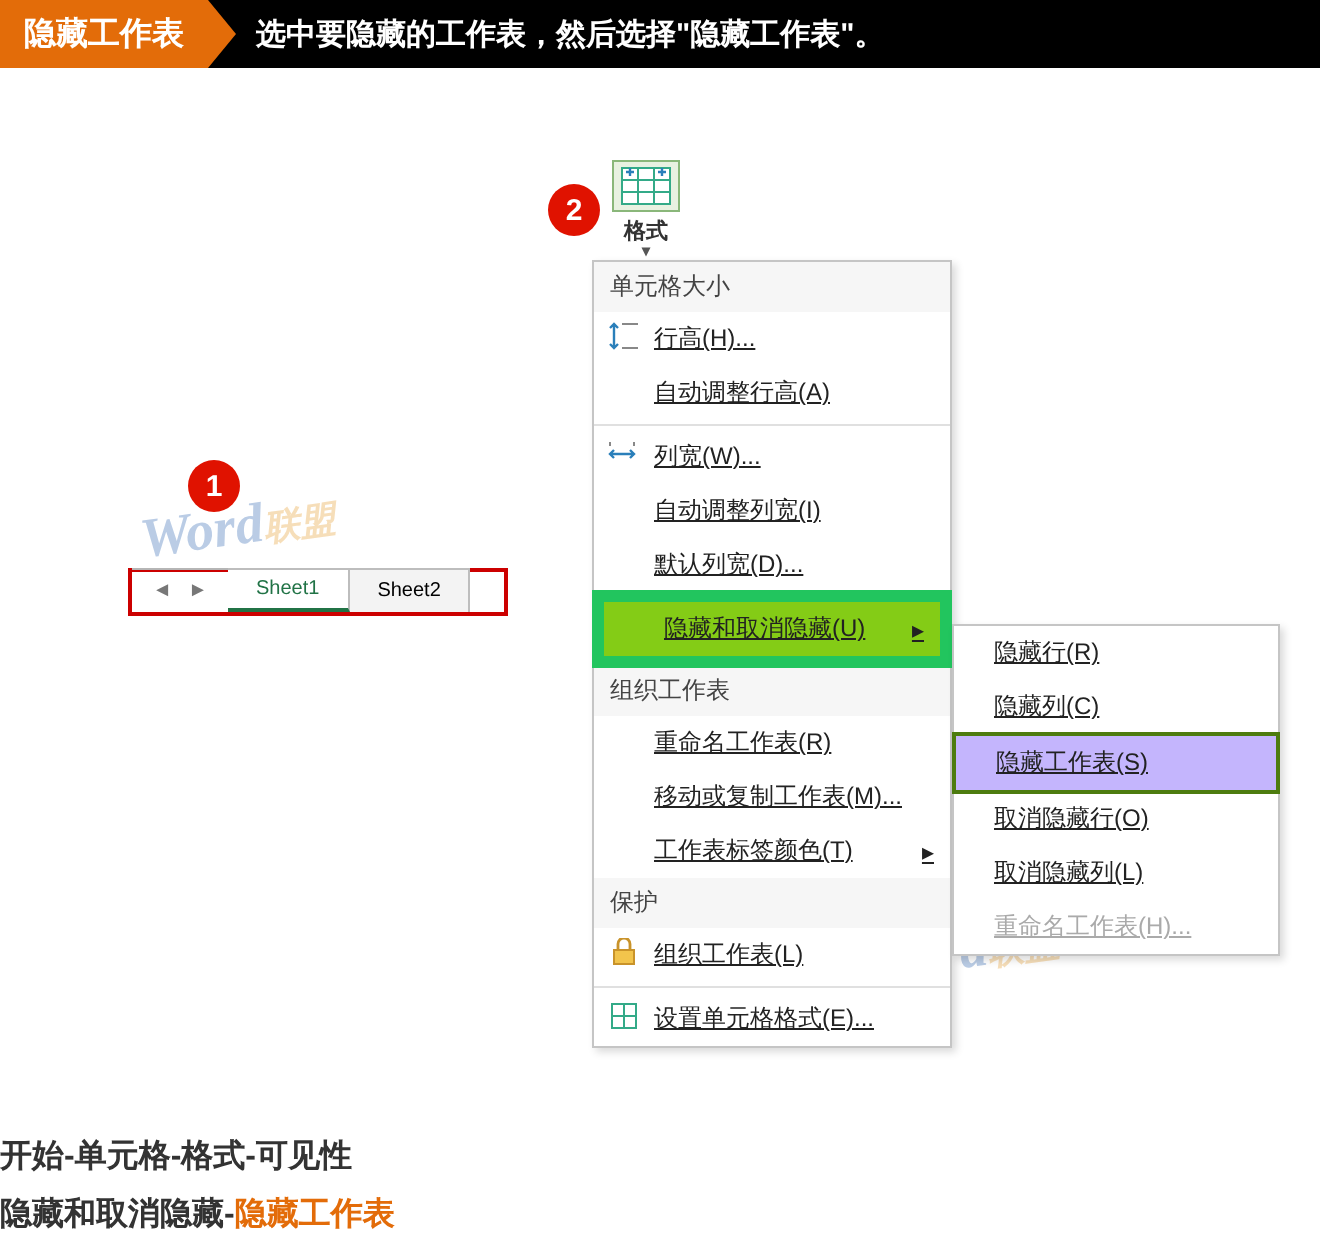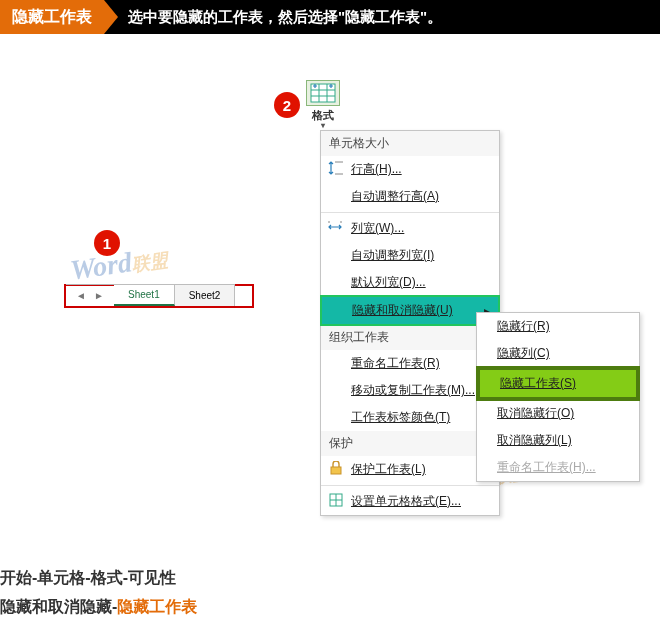--- a/index.html
+++ b/index.html
@@ -27,31 +27,31 @@
   .wm1 { left: 70px; top: 248px; }
   .wm2 { left: 432px; top: 460px; }
 
   
   .ribbon-btn { position: absolute; left: 303px; top: 80px; width: 40px; text-align: center; font-size: 11px; color: #333; font-weight: bold; }
   .ribbon-icon { width: 34px; height: 26px; margin: 0 auto 2px; background: #e8f1e1; border: 1px solid #8ab77a; display: flex; align-items: center; justify-content: center; }
   .ribbon-icon svg { display:block; }
   .ribbon-caret { font-size: 8px; color: #555; margin-top: -2px; }
   
   
-  .menu { position: absolute; left: 296px; top: 130px; width: 180px; background: #fff; border: 1px solid #c5c5c5; box-shadow: 2px 2px 4px rgba(0,0,0,0.15); margin-left: 24px; }
+  .menu { position: absolute; left: 296px; top: 130px; width: 180px; background: #fff; border: 1px solid #c5c5c5; box-shadow: 2px 2px 4px rgba(0,0,0,0.15); }
   .menu-section { padding: 4px 8px 4px 8px; color: #444; font-size: 12px; background: #f6f6f6; }
   .menu-item { padding: 5px 8px 5px 30px; font-size: 12px; color: #222; position: relative; cursor: default; display: flex; justify-content: space-between; align-items: center; text-decoration: underline; }
   .menu-item .mi-icon { position: absolute; left: 6px; width: 18px; text-align: center; color: #4a7; font-size: 12px; }
-  .menu-item.highlighted { border: 2px solid #22c55e; margin: -1px; background: #14b8a6; }
+  .menu-item.highlighted { border: 6px solid #22c55e; margin: -1px; background: #84cc16; }
   .menu-divider { height: 1px; background: #e0e0e0; margin: 2px 0; }
 
   
   .submenu { position: absolute; left: 476px; top: 312px; width: 164px; background: #fff; border: 1px solid #c5c5c5; box-shadow: 2px 2px 4px rgba(0,0,0,0.15); }
   .submenu .menu-item { padding-left: 20px; }
-  .submenu .menu-item.highlighted { border: 4px solid #4d7c0f; margin: -1px; background: #84cc16; }
+  .submenu .menu-item.highlighted { border: 2px solid #4d7c0f; margin: -1px; background: #c4b5fd; }
 
   
   .caption { position: absolute; left: 0; right: 0; top: 568px; font-size: 16px; font-weight: bold; color: #333; }
   .caption-line2 { margin-top: 8px; }
   .caption .orange { color: #e36c09; }
 
 </style>
 </head>
 <body>
 
@@ -147,21 +147,21 @@
   </div>
 
   <div class="menu-section">保护</div>
   <div class="menu-item">
     <span class="mi-icon" style="color:#d8a020;">
       <svg width="12" height="14" viewBox="0 0 12 14">
           <rect x="1" y="6" width="10" height="7" fill="#f2c44c" stroke="#c9932a"></rect>
           <path d="M3 6 V3 a3 3 0 0 1 6 0 V6" fill="none" stroke="#c9932a" stroke-width="1.4"></path>
         </svg>
     </span>
-    <span>保护工作表(L)</span>
+    <span>组织工作表(L)</span>
   </div>
   <div class="menu-divider"></div>
   <div class="menu-item">
     <span class="mi-icon">
       <svg width="14" height="14" viewBox="0 0 14 14">
           <rect x="1" y="1" width="12" height="12" fill="none" stroke="#3a8"></rect>
           <line x1="1" y1="7" x2="13" y2="7" stroke="#3a8"></line>
           <line x1="7" y1="1" x2="7" y2="13" stroke="#3a8"></line>
         </svg>
     </span>

